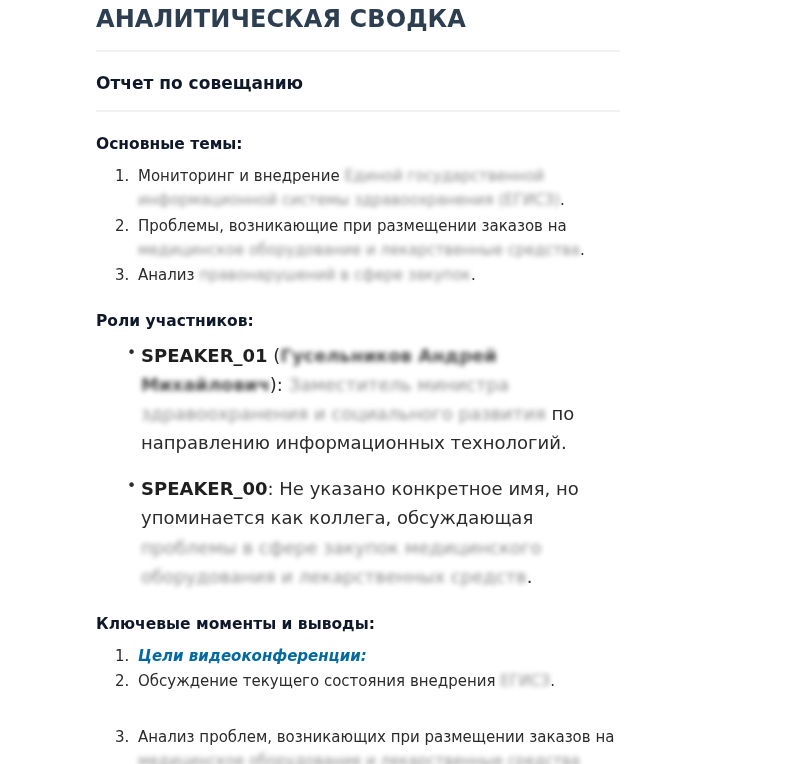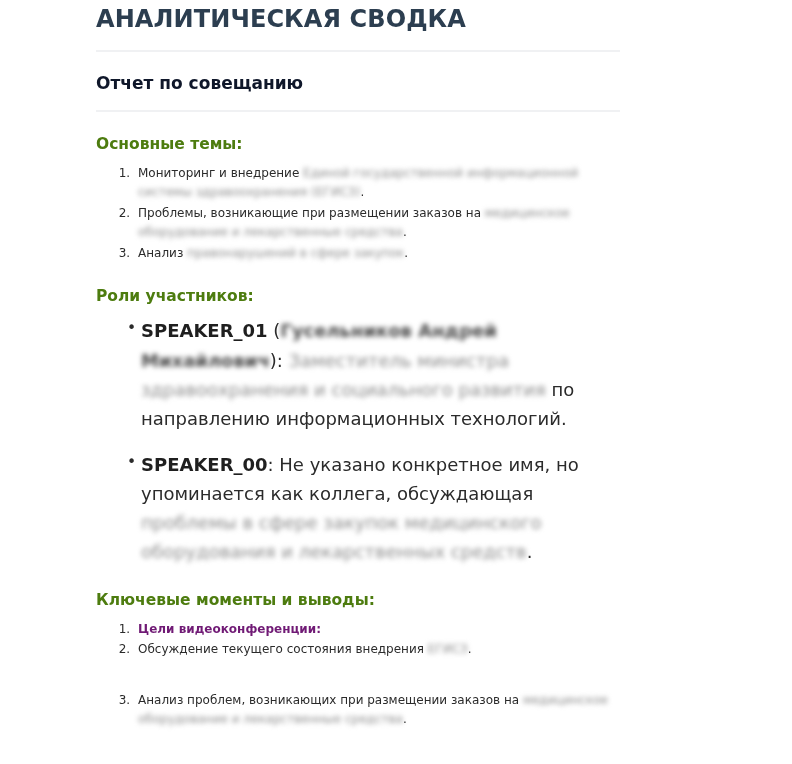--- a/index.html
+++ b/index.html
@@ -39,34 +39,34 @@
     font-size: 17px;
     font-weight: bold;
     color: #0f172a;
     margin: 0;
     padding-top: 20px;
     line-height: 1.3;
   }
   .section-heading {
     font-size: 15.5px;
     font-weight: bold;
-    color: #4d7c0f;
+    color: #0f172a;
     margin: 0;
     padding-top: 22px;
     line-height: 1.3;
   }
 
   
   ol.num-list {
     margin: 0;
     padding: 10px 0 0 38px;
     list-style-position: outside;
   }
   ol.num-list > li {
-    font-size: 12px;
+    font-size: 15px;
     color: #2b2b2b;
     line-height: 1.62;
     padding-left: 4px;
     margin-bottom: 1px;
   }
   ol.num-list > li::marker {
     color: #2b2b2b;
   }
   ol.num-list > li.spaced {
     margin-top: 31px;
@@ -94,21 +94,22 @@
   }
   ul.bullet-list > li.spaced {
     margin-top: 17px;
   }
   .speaker-id {
     font-weight: bold;
     color: #1f1f1f;
   }
   .item-strong {
     font-weight: bold;
-    color: #701a75;
+    color: #0369a1;
+    font-style: italic;
   }
 
   
   .redacted {
     color: #8d8d8d;
     filter: blur(2.6px);
     -webkit-filter: blur(2.6px);
     user-select: none;
   }
   .redacted-strong {

